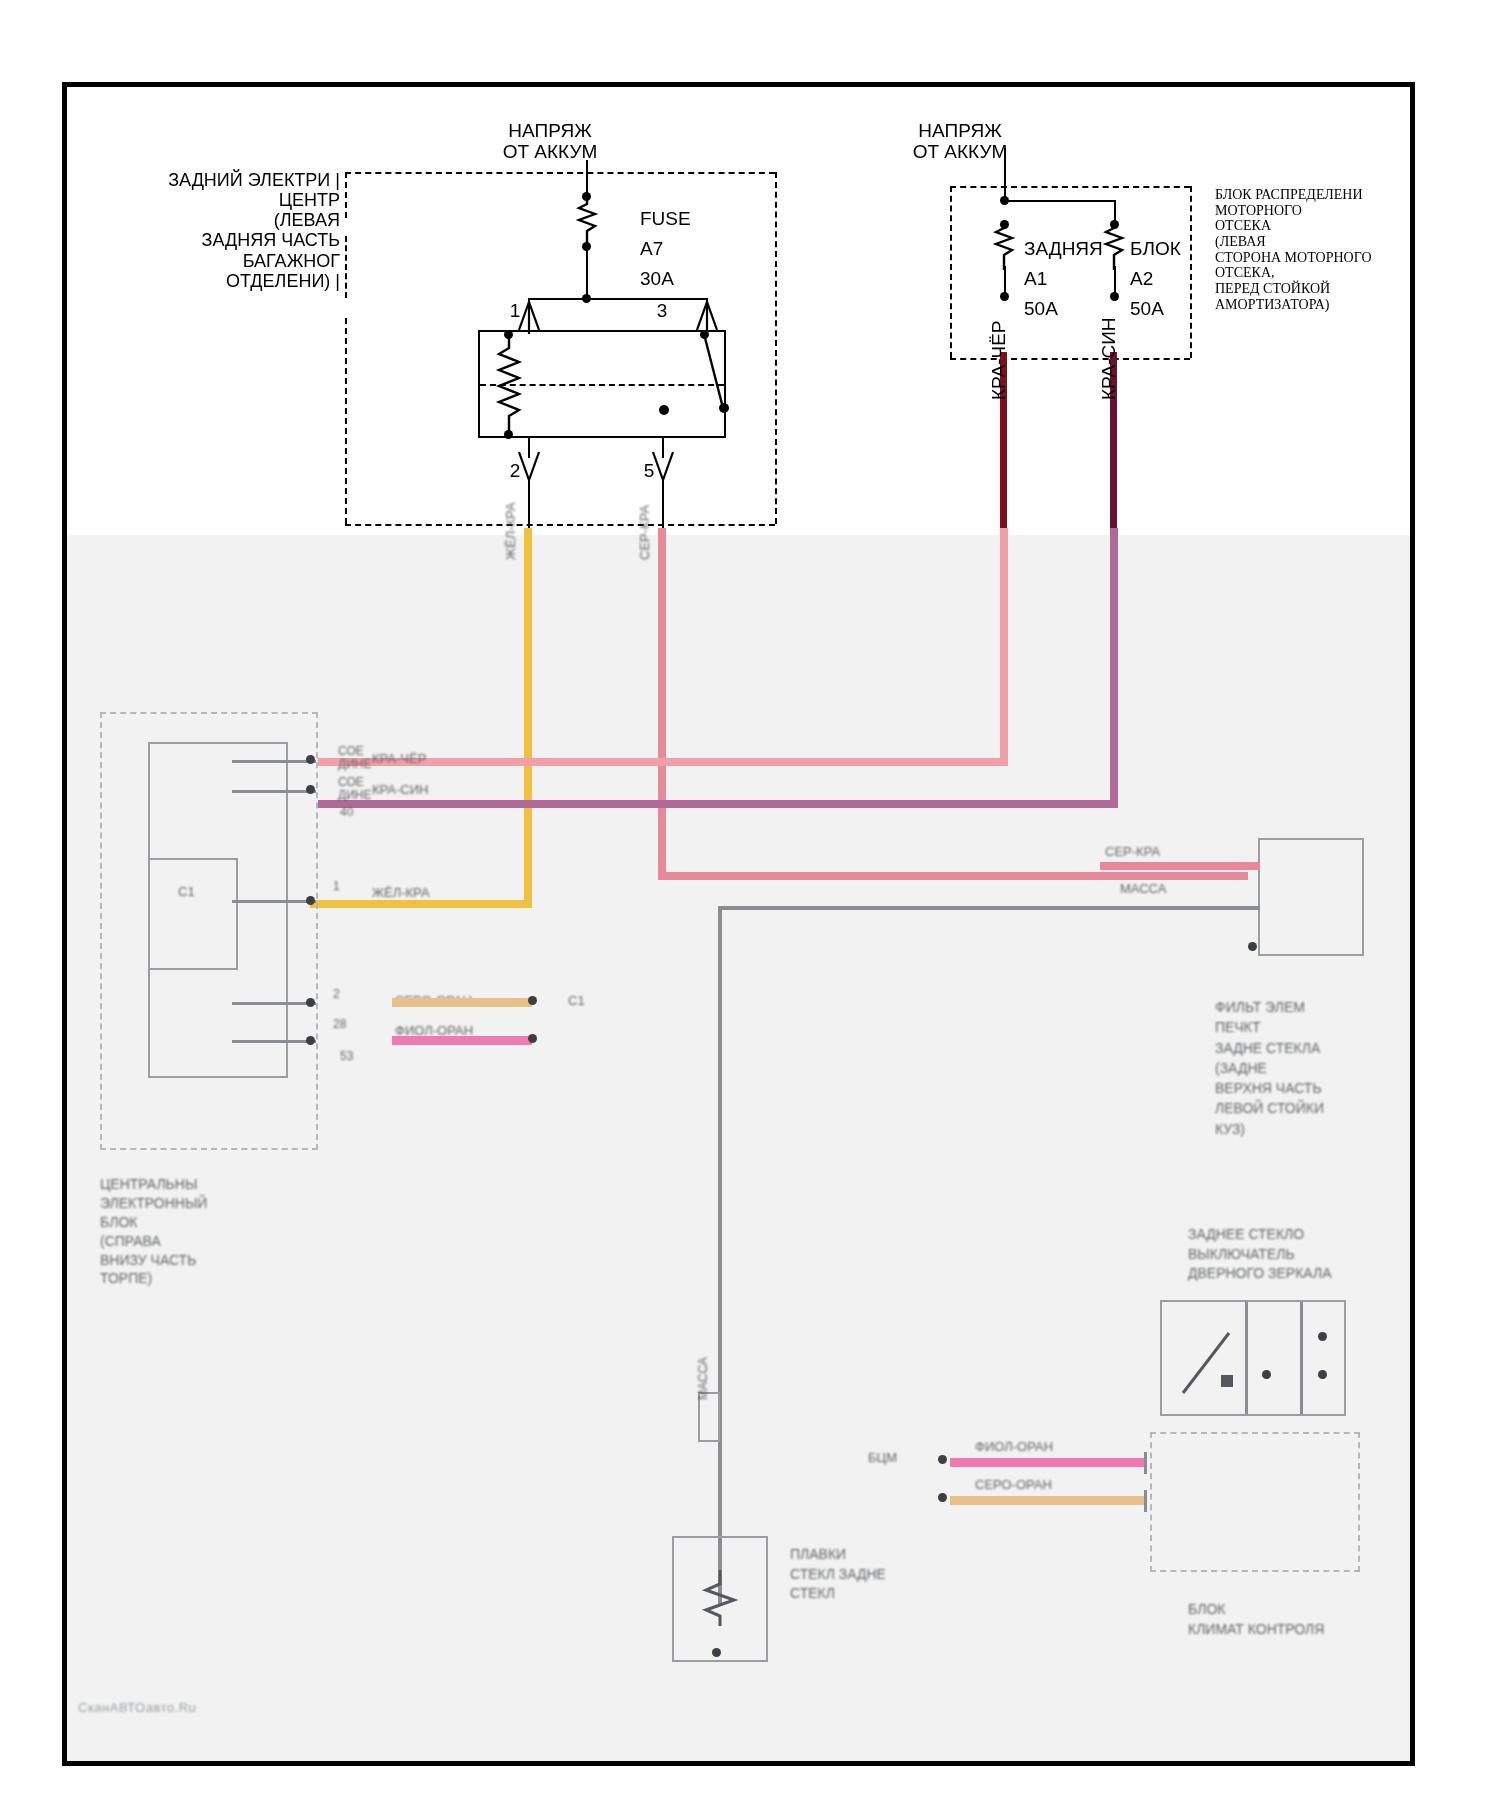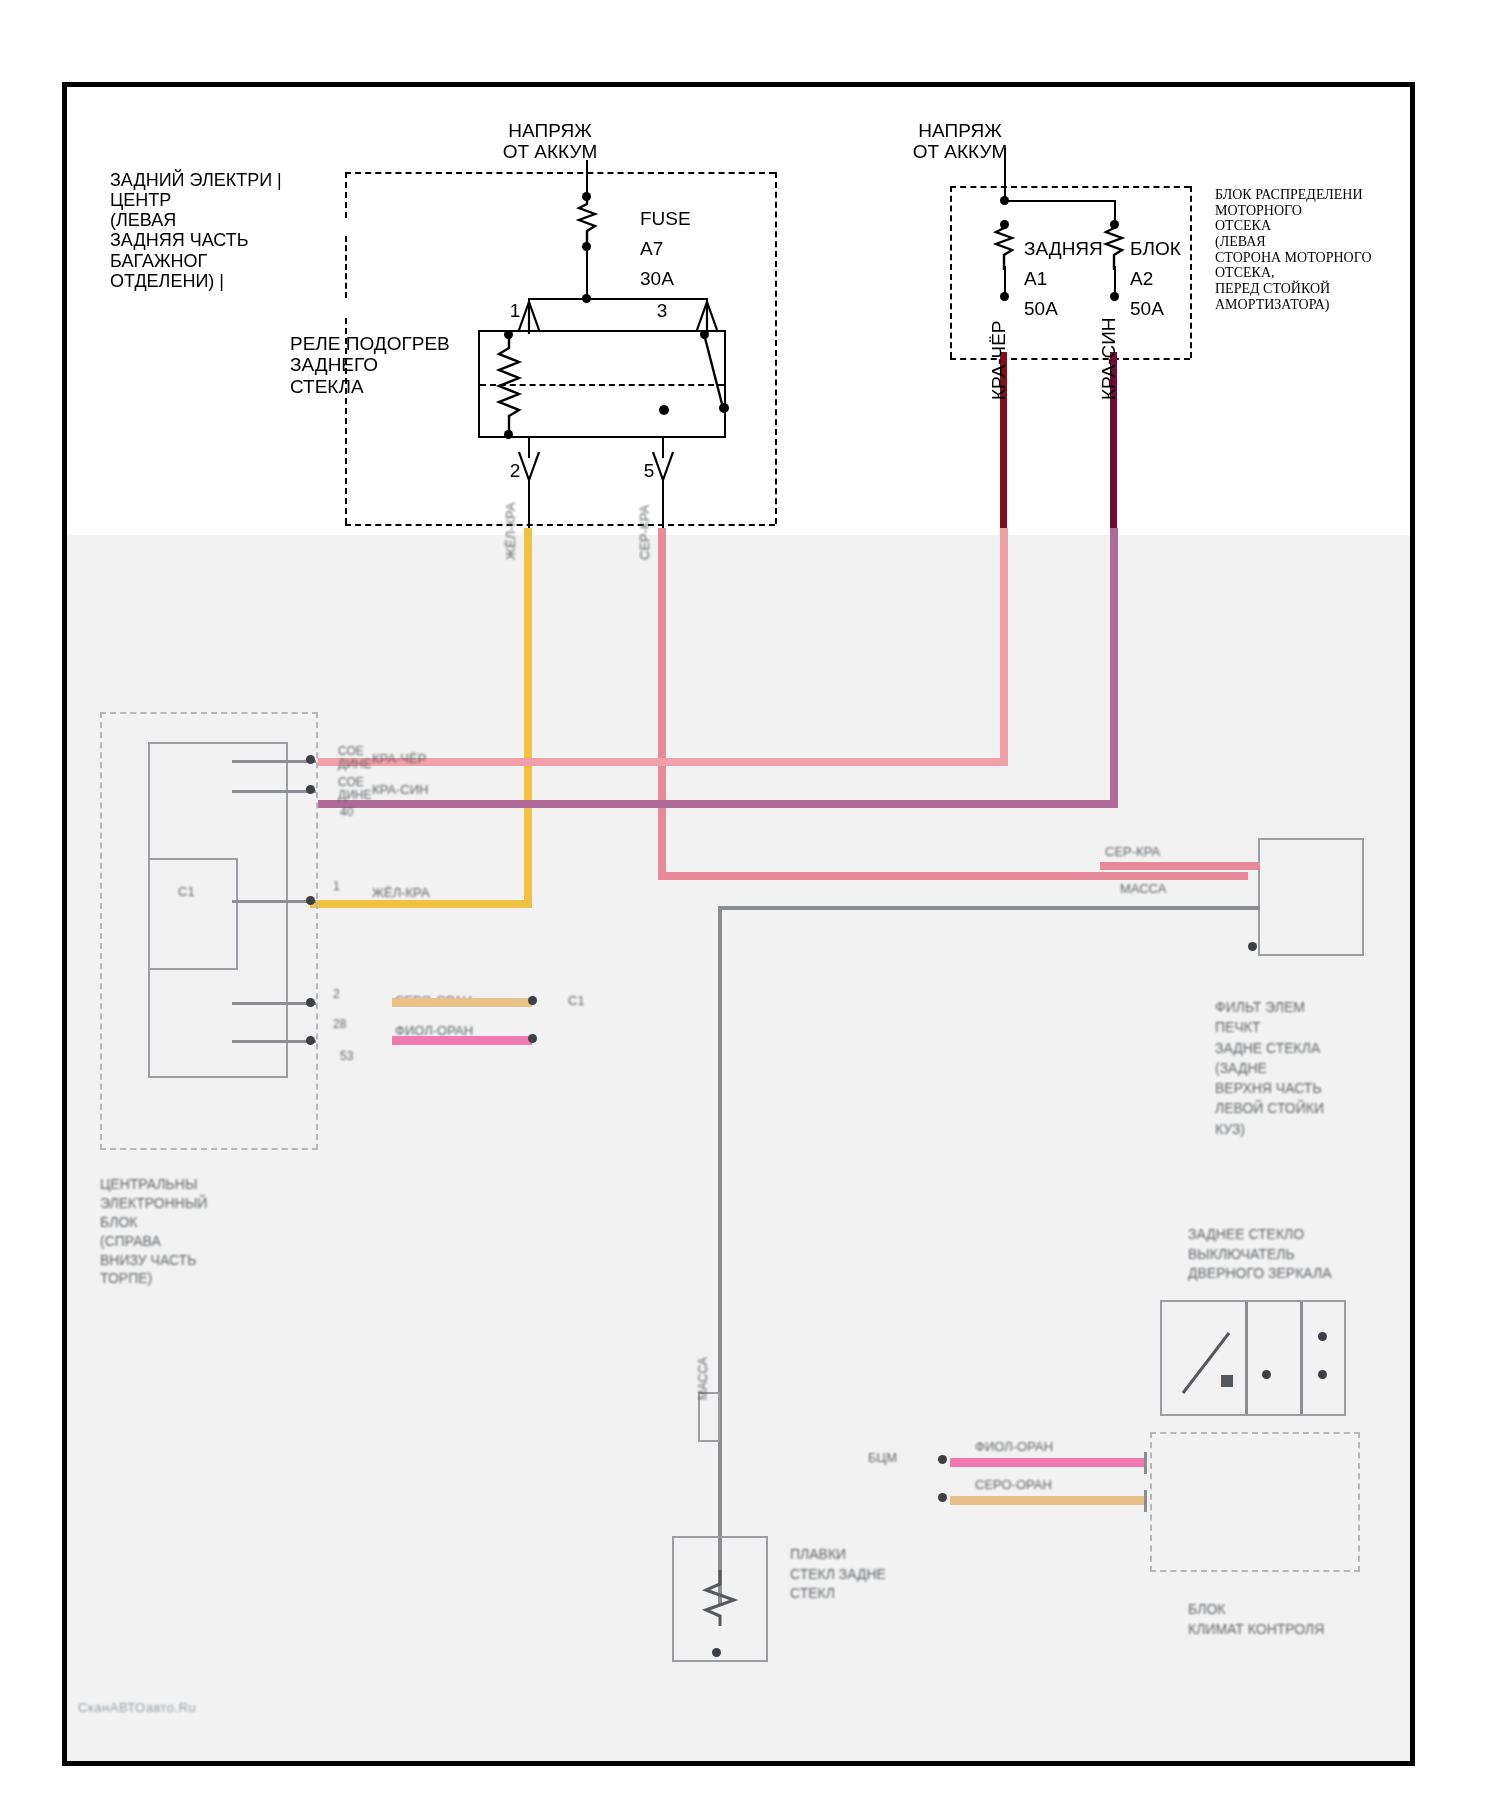--- a/index.html
+++ b/index.html
@@ -18,21 +18,21 @@
     overflow: hidden;
   }
   .abs { position: absolute; }
   .txt {
     position: absolute;
     font-family: "Liberation Sans", sans-serif;
     color: #000000;
     white-space: pre;
     line-height: 1.12;
   }
-  .txt.r { text-align: left; }
+  .txt.r { text-align: right; }
   .txt.c { text-align: center; }
   .blurred {
     color: #55585c;
     filter: blur(1.1px);
     opacity: 0.92;
   }
   
   .outer-frame {
     position: absolute;
     left: 62px;
@@ -181,23 +181,20 @@
   <div class="vline" style="left:662px; top:438px; height:20px;"></div>
   <svg class="abs" style="left:518px; top:450px;" width="22" height="34" viewBox="0 0 22 34">
     <path d="M1 2 L11 30 L21 2" fill="none" stroke="#000" stroke-width="2.2"></path>
   </svg>
   <svg class="abs" style="left:652px; top:450px;" width="22" height="34" viewBox="0 0 22 34">
     <path d="M1 2 L11 30 L21 2" fill="none" stroke="#000" stroke-width="2.2"></path>
   </svg>
   <div class="txt c" style="left:498px; top:460px; width:34px; font-size:19px;">2</div>
   <div class="txt c" style="left:632px; top:460px; width:34px; font-size:19px;">5</div>
 
-  <div class="txt r" style="left:290px; top:333px; width:190px; font-size:19px;">РЕЛЕ ПОДОГРЕВ
-ЗАДНЕГО
-СТЕКЛА</div>
 
   <div class="vline" style="left:528px; top:478px; height:52px;"></div>
   <div class="vline" style="left:662px; top:478px; height:52px;"></div>
 
   <div class="txt c" style="left:870px; top:120px; width:180px; font-size:19px;">НАПРЯЖ
 ОТ АККУМ</div>
 
   <div class="txt" style="left:1215px; top:187px; width:250px; font-size:14px;font-family:Liberation Serif, serif;">БЛОК РАСПРЕДЕЛЕНИ
 МОТОРНОГО
 ОТСЕКА

